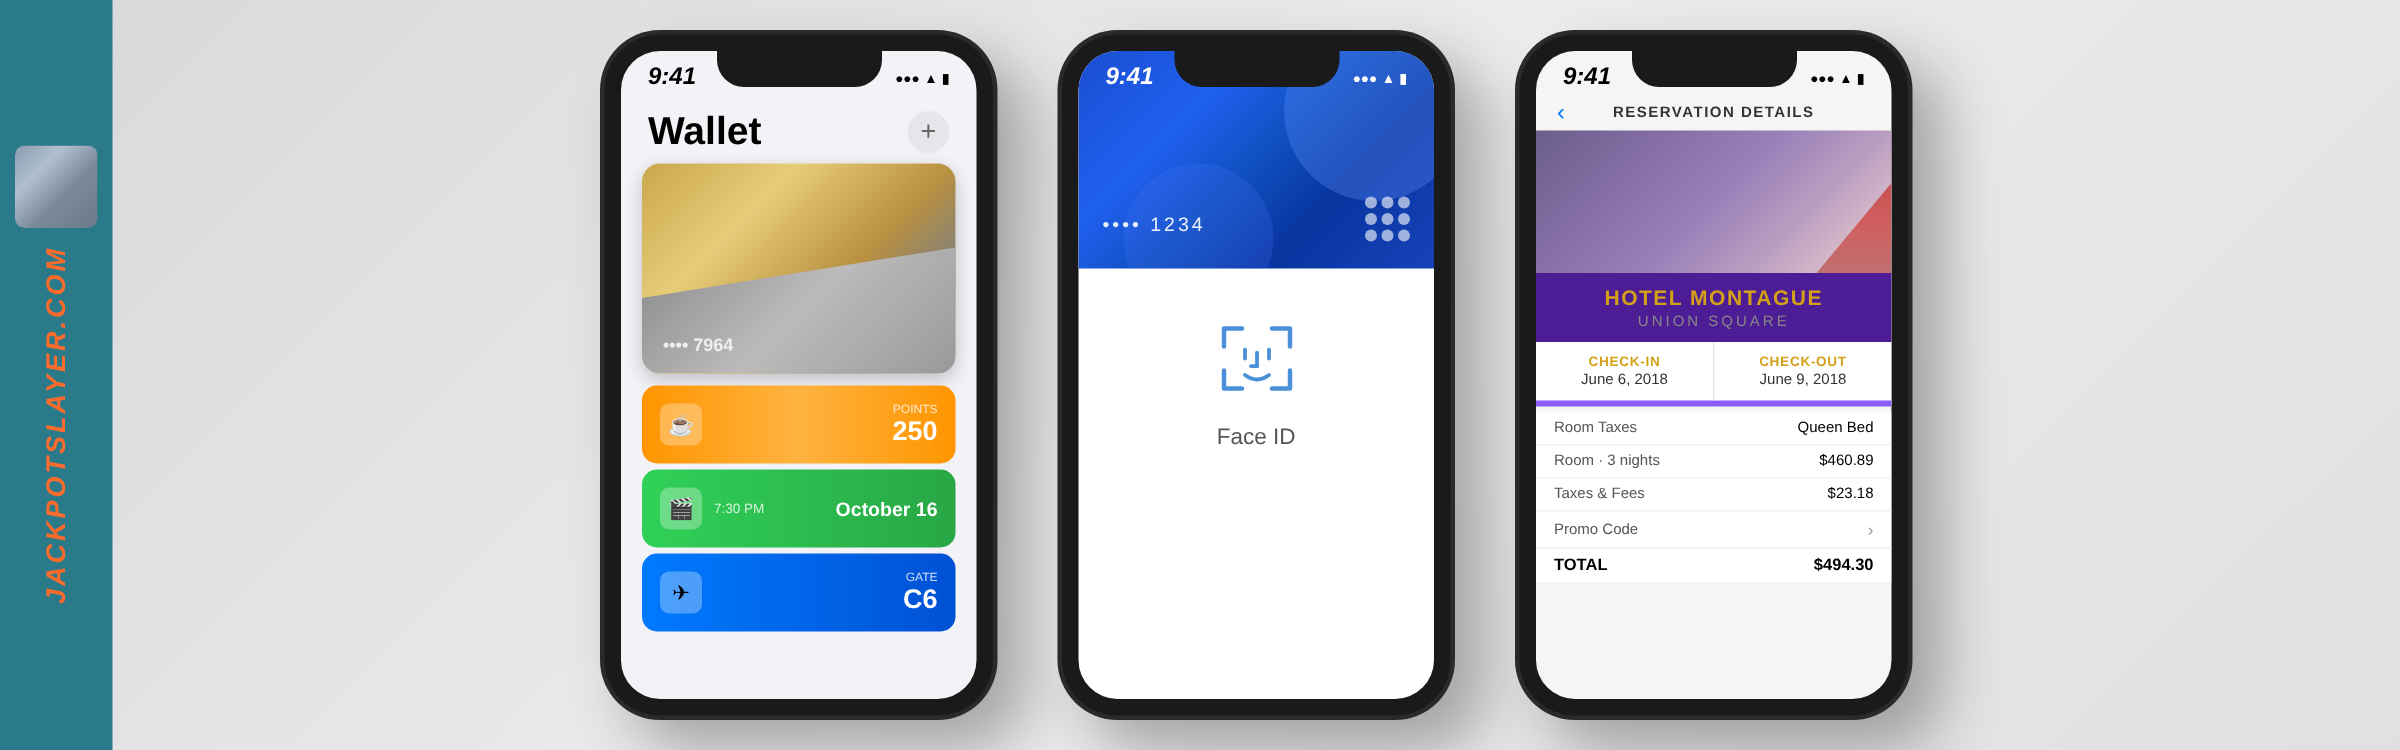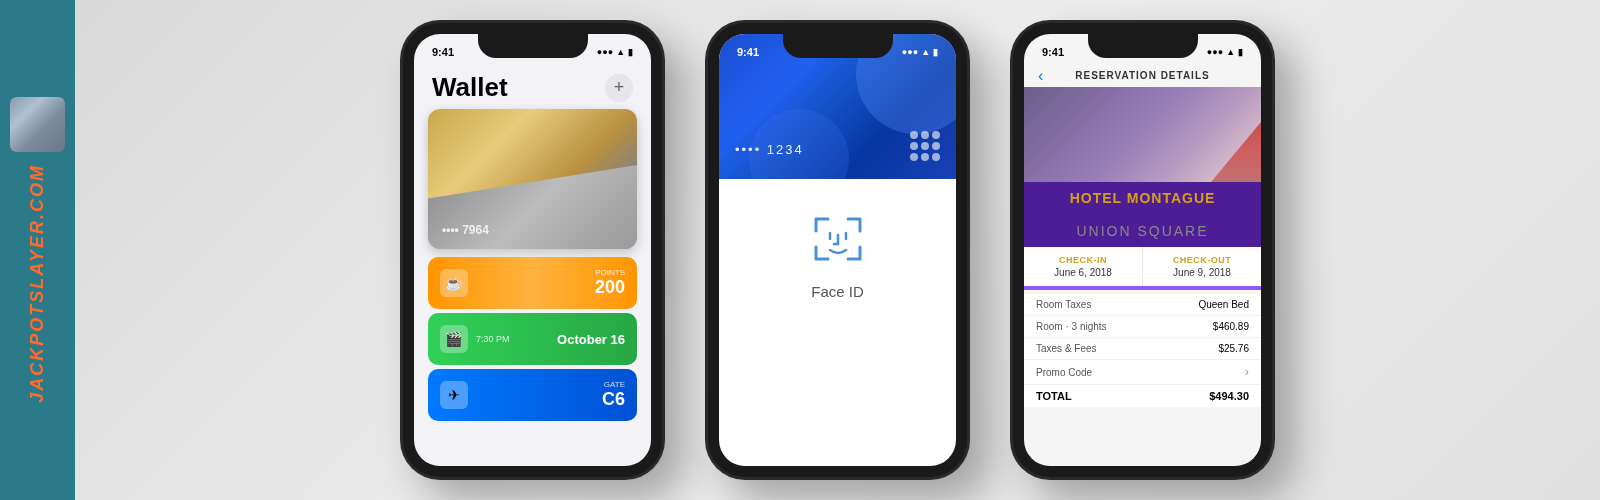--- a/index.html
+++ b/index.html
@@ -122,21 +122,21 @@
       font-size: 10px;
       font-weight: 600;
       color: #000;
       padding-top: 5px;
       position: relative;
       z-index: 5;
     }
 
     .status-bar.white-text { color: white; }
 
-    .status-time { font-size: 11px; font-weight: 700; }
+    .status-time { font-size: 16px; font-weight: 700; font-style: italic; }
 
     .status-icons {
       display: flex;
       align-items: center;
       gap: 3px;
       font-size: 9px;
     }
 
     
     .phone1-screen {
@@ -403,25 +403,25 @@
     }
 
     .hotel-name {
       font-size: 14px;
       font-weight: 800;
       color: #d4a017;
       letter-spacing: 1px;
     }
 
     .hotel-location {
-      font-size: 14px;
+      font-size: 10px;
       color: #888;
       letter-spacing: 2px;
       text-transform: uppercase;
-      margin-top: 17px;
+      margin-top: 3px;
     }
 
     .checkin-row {
       display: flex;
       background: white;
       border-bottom: 4px solid #8b5cf6;
       text-align: center;
     }
 
     .checkin-col {
@@ -509,21 +509,21 @@
       <div class="pass-cards">
 
         <div class="pass-card pass-orange">
           <div class="pass-icon">
             <span>☕</span>
           </div>
           <div class="pass-info">
           </div>
           <div class="pass-right">
             <span class="pass-points-label">POINTS</span>
-            <span class="pass-points-value">200</span>
+            <span class="pass-points-value">250</span>
           </div>
         </div>
 
         <div class="pass-card pass-green">
           <div class="pass-icon">
             <span>🎬</span>
           </div>
           <div class="pass-info">
             <span class="pass-label">7:30 PM</span>
           </div>
@@ -628,21 +628,21 @@
       <div class="detail-row">
             <span class="detail-label">Room Taxes</span>
             <span class="detail-value">Queen Bed</span>
           </div>
           <div class="detail-row">
             <span class="detail-label">Room · 3 nights</span>
             <span class="detail-value">$460.89</span>
           </div>
           <div class="detail-row">
             <span class="detail-label">Taxes &amp; Fees</span>
-            <span class="detail-value">$25.76</span>
+            <span class="detail-value">$23.18</span>
           </div>
           <div class="detail-row">
             <span class="detail-label">Promo Code</span>
             <span class="detail-arrow">›</span>
           </div>
           <div class="detail-row-total">
             <span>TOTAL</span>
             <span>$494.30</span>
           </div>
         </div>

